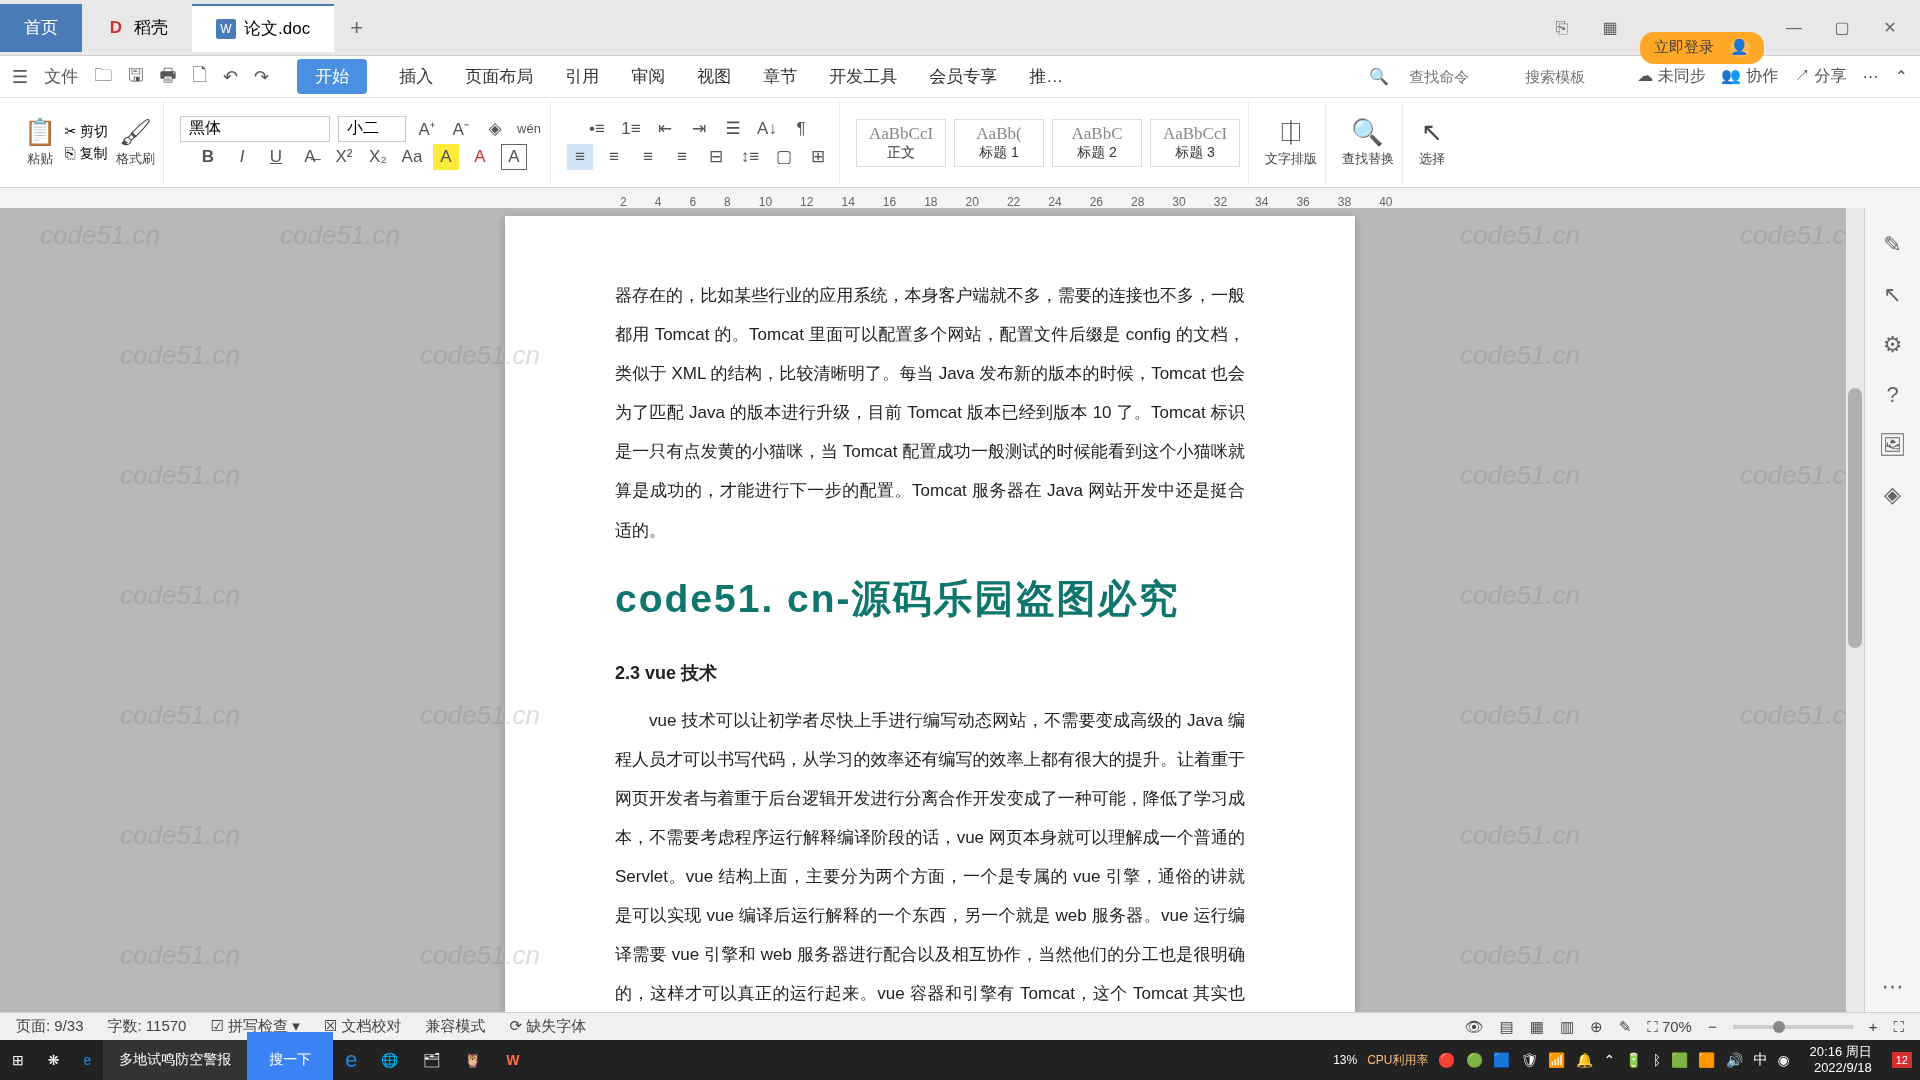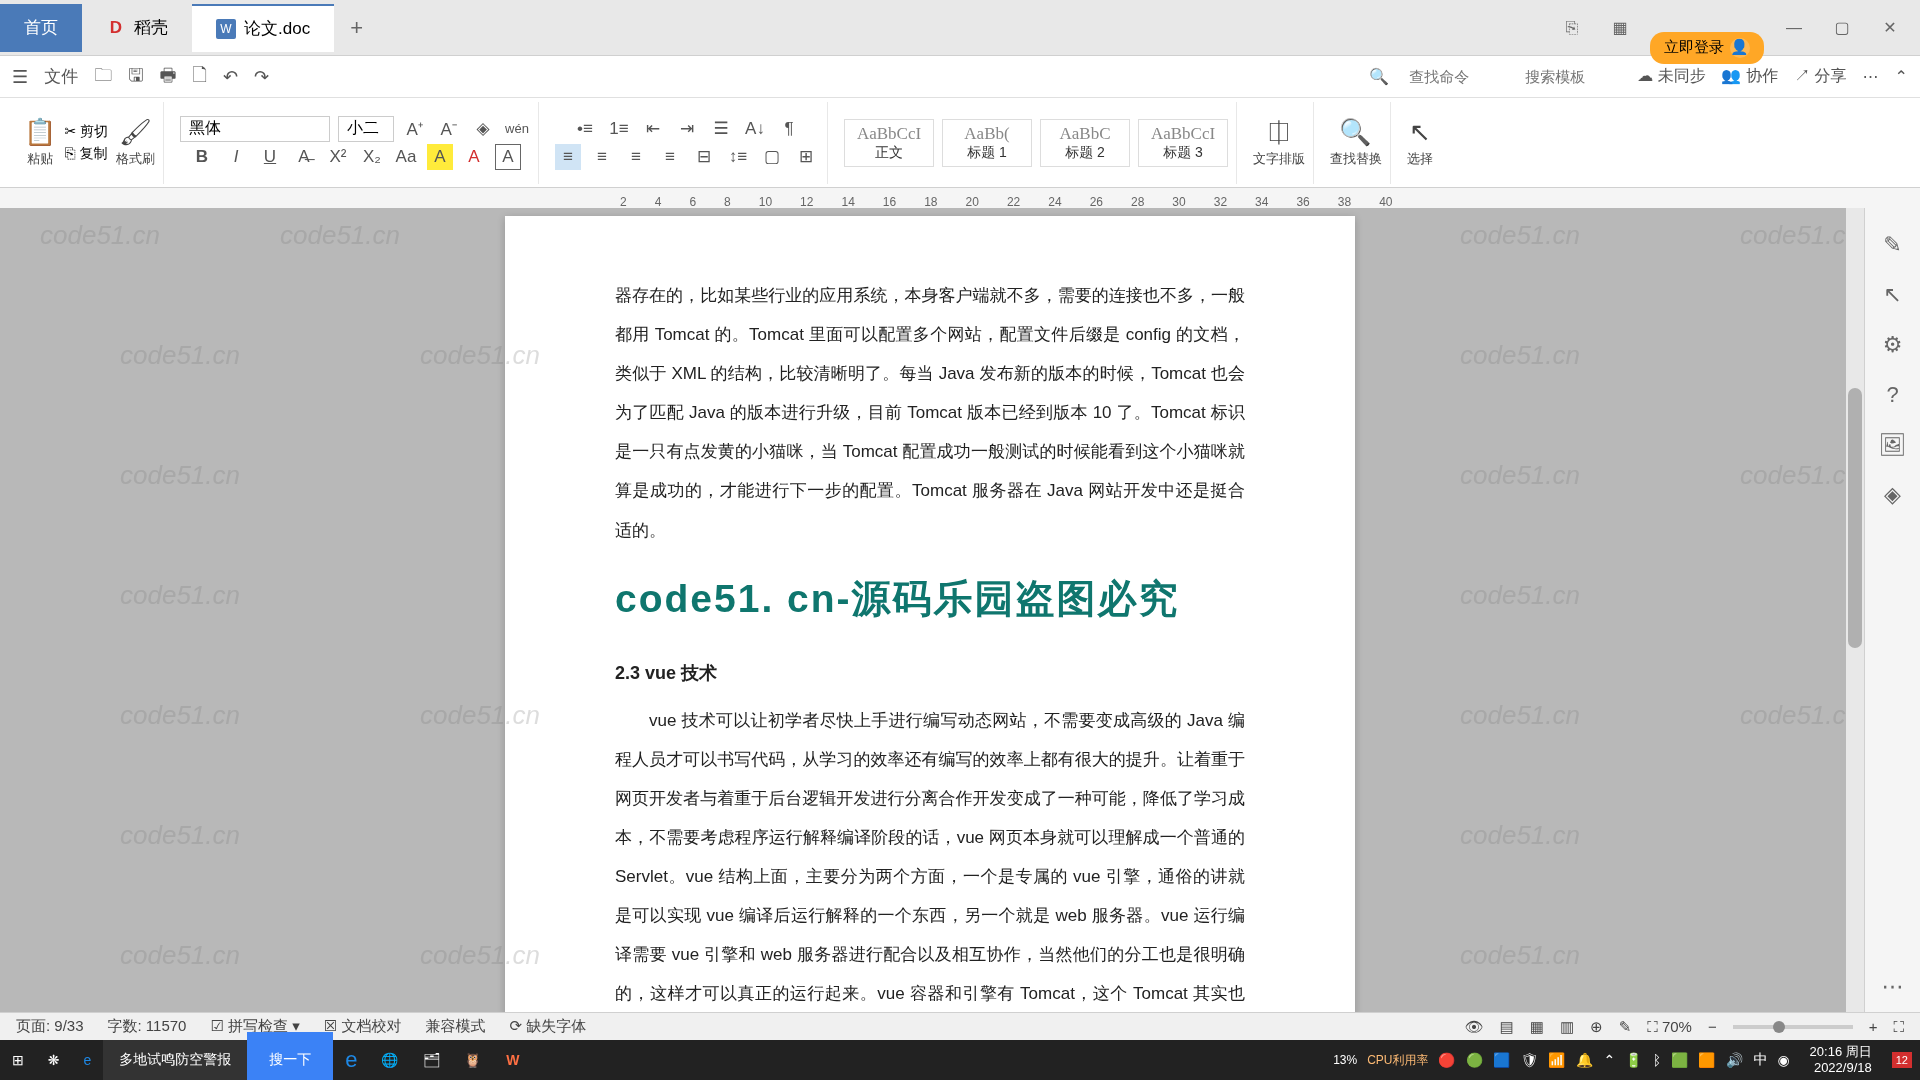--- a/index.html
+++ b/index.html
@@ -6,42 +6,42 @@
 body { width: 1920px; height: 1080px; background: #f0f0f0; overflow: hidden; position: relative; }
 
 
 .title-bar { height: 56px; background: #e8e8e8; display: flex; align-items: center; border-bottom: 1px solid #d0d0d0; }
 .tab { height: 48px; padding: 0 24px; display: flex; align-items: center; gap: 8px; cursor: pointer; font-size: 17px; }
 .tab.blue { background: #4a7ab8; color: white; }
 .tab.active { background: white; border-top: 2px solid #4a7ab8; }
 .tab-icon { width: 20px; height: 20px; display: inline-flex; align-items: center; justify-content: center; }
 .tab-add { padding: 0 16px; font-size: 22px; color: #666; cursor: pointer; }
 .title-right { margin-left: auto; display: flex; align-items: center; gap: 12px; padding-right: 12px; }
-.login-btn { background: #ffa726; color: #000000; padding: 6px 14px; border-radius: 14px; font-size: 15px; display: flex; align-items: center; gap: 6px; margin-top: 40px; }
+.login-btn { background: #ffa726; color: #404040; padding: 6px 14px; border-radius: 14px; font-size: 15px; display: flex; align-items: center; gap: 16px; margin-top: 40px; }
 .win-btn { width: 36px; height: 36px; display: flex; align-items: center; justify-content: center; color: #666; cursor: pointer; font-size: 16px; }
 
 
 .menu-bar { height: 42px; background: white; display: flex; align-items: center; padding: 0 12px; border-bottom: 1px solid #e0e0e0; }
 .menu-icons { display: flex; gap: 16px; align-items: center; }
 .menu-icon { color: #555; cursor: pointer; font-size: 18px; }
 .menu-tabs { display: flex; gap: 32px; margin-left: 28px; }
 .menu-tab { font-size: 17px; color: #333; cursor: pointer; padding: 6px 0; }
 .menu-tab.active { background: #4a90e2; color: white; padding: 6px 18px; border-radius: 4px; }
 .menu-right { margin-left: auto; display: flex; align-items: center; gap: 16px; font-size: 16px; color: #555; }
 .search-box { border: none; padding: 4px; font-size: 15px; width: 100px; color: #999; }
 
 
 .ribbon { height: 90px; background: white; display: flex; align-items: center; padding: 4px 16px; border-bottom: 1px solid #d0d0d0; gap: 8px; }
 .ribbon-group { display: flex; flex-direction: column; align-items: center; gap: 2px; padding: 0 8px; border-right: 1px solid #e8e8e8; height: 82px; justify-content: center; }
 .ribbon-group.no-border { border-right: none; }
 .ribbon-row { display: flex; align-items: center; gap: 8px; }
 .ribbon-btn { display: flex; flex-direction: column; align-items: center; font-size: 13px; color: #444; cursor: pointer; gap: 2px; }
 .ribbon-btn-lg { font-size: 26px; }
 .font-select { border: 1px solid #ccc; padding: 3px 8px; font-size: 16px; width: 150px; }
-.size-select { border: 1px solid #ccc; padding: 3px 8px; font-size: 16px; width: 56px; }
+.size-select { border: 1px solid #ccc; padding: 3px 8px; font-size: 16px; width: 68px; }
 .fmt-btn { width: 26px; height: 26px; display: flex; align-items: center; justify-content: center; cursor: pointer; color: #555; font-size: 17px; }
 .style-box { border: 1px solid #ddd; padding: 4px 10px; text-align: center; cursor: pointer; min-width: 90px; }
 .style-preview { font-size: 17px; color: #888; font-family: serif; }
 .style-label { font-size: 14px; color: #333; }
 
 
 .ruler { height: 28px; background: #f5f5f5; border-bottom: 1px solid #d0d0d0; position: relative; font-size: 12px; color: #666; padding-left: 620px; display: flex; align-items: center; gap: 28px; }
 
 
 .doc-area { position: absolute; top: 208px; left: 0; right: 60px; bottom: 64px; background: #b8b8b8; overflow: hidden; display: flex; justify-content: center; }
@@ -104,20 +104,32 @@
 <div class="menu-bar">
   <div class="menu-icons">
     <span class="menu-icon">☰</span>
     <span class="menu-icon" style="font-size:17px">文件</span>
     <span class="menu-icon">🗀</span>
     <span class="menu-icon">🖫</span>
     <span class="menu-icon">🖶</span>
     <span class="menu-icon">🗋</span>
     <span class="menu-icon">↶</span>
     <span class="menu-icon">↷</span>
+  </div>
+  <div class="menu-tabs">
+    <span class="menu-tab active">开始</span>
+    <span class="menu-tab">插入</span>
+    <span class="menu-tab">页面布局</span>
+    <span class="menu-tab">引用</span>
+    <span class="menu-tab">审阅</span>
+    <span class="menu-tab">视图</span>
+    <span class="menu-tab">章节</span>
+    <span class="menu-tab">开发工具</span>
+    <span class="menu-tab">会员专享</span>
+    <span class="menu-tab">推…</span>
   </div>
   <div class="menu-right">
     <span>🔍</span>
     <input class="search-box" placeholder="查找命令" style="">
     <input class="search-box" placeholder="搜索模板" style="">
     <span>☁ <span>未同步</span></span>
     <span>👥 <span>协作</span></span>
     <span>↗ <span>分享</span></span>
     <span>⋯</span>
     <span>⌃</span>

